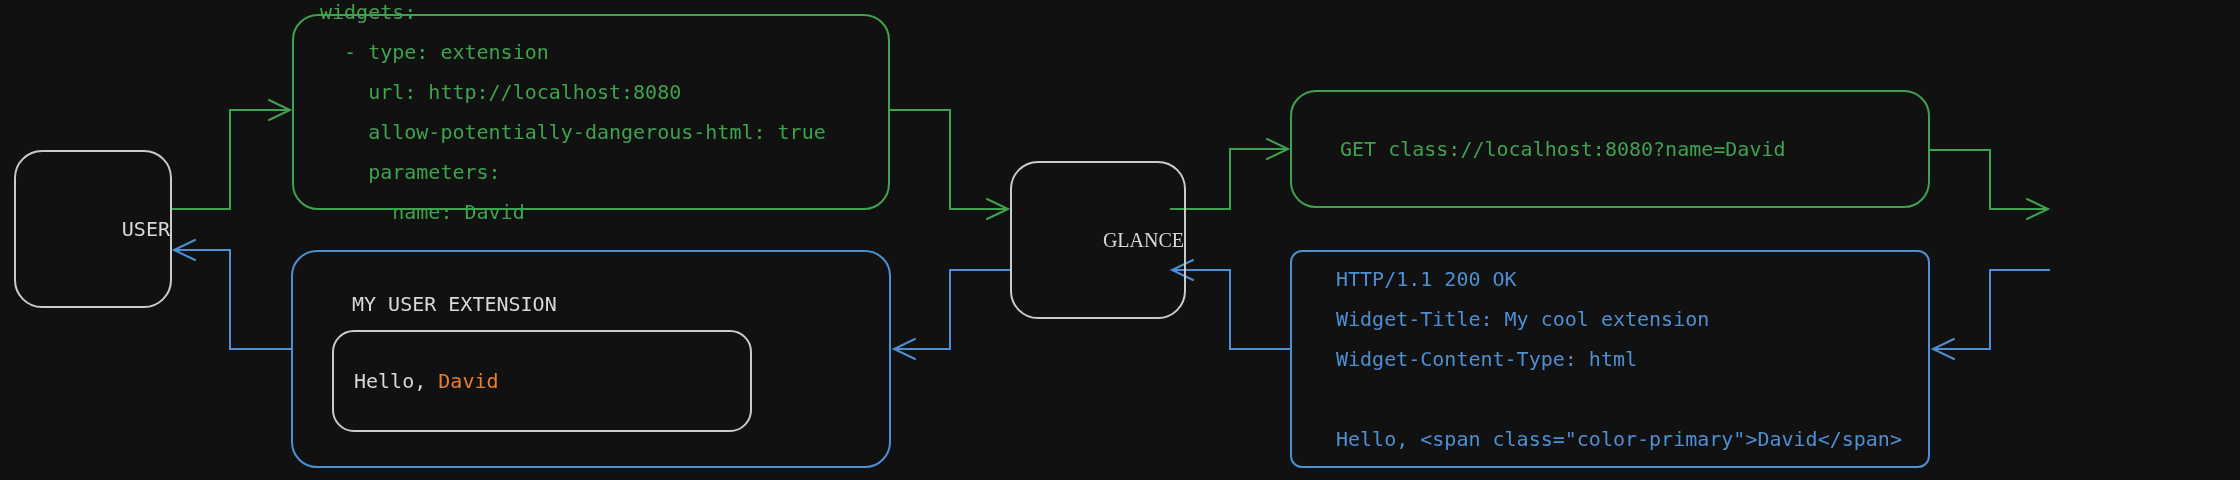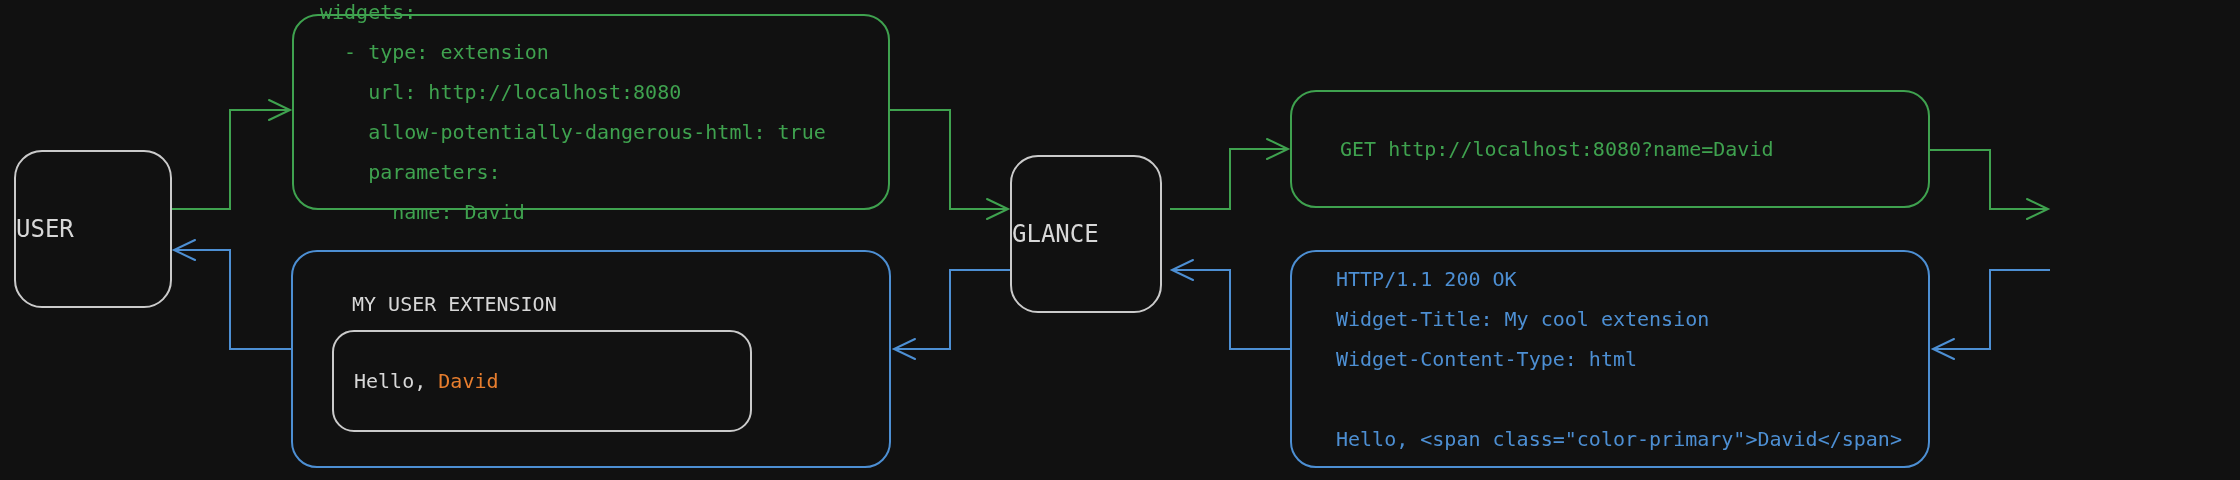--- a/index.html
+++ b/index.html
@@ -23,46 +23,46 @@
   .ln-green{stroke:var(--request-green);}
   .ln-blue{stroke:var(--response-blue);}
   .mk{fill:none;stroke-width:2px;stroke-linecap:round;}
   .mk-green{stroke:var(--request-green);}
   .mk-blue{stroke:var(--response-blue);}
 
   .node{
     position:absolute;
     border:2px solid var(--neutral-gray);
     border-radius:28px;
-    display:flex;align-items:center;justify-content:flex-start;
+    display:flex;align-items:center;justify-content:flex-end;
     color:var(--text-gray);
-    font-size:24px;
+    font-size:20px;
     box-sizing:border-box;
   }
   #node-user{left:14px;top:150px;width:158px;height:158px;}
-  #node-glance{left:1010px;top:155px;width:152px;height:158px;}
+  #node-glance{left:1010px;top:161px;width:176px;height:158px;font-family:Liberation Serif, serif;}
   #node-extension{left:2050px;top:148px;width:181px;height:162px;}
 
   .codebox{
     position:absolute;
     border:2px solid;
     border-radius:26px;
     display:flex;align-items:center;
     box-sizing:border-box;
   }
   .codebox pre{
     margin:0;
     font-family:inherit;
     font-size:20px;
     line-height:40px;
     white-space:pre;
   }
   #config-box{left:292px;top:14px;width:598px;height:196px;border-color:var(--request-green);color:var(--request-green);padding-left:26px;}
   #request-box{left:1290px;top:90px;width:640px;height:118px;border-color:var(--request-green);color:var(--request-green);padding-left:48px;}
-  #response-box{left:1290px;top:250px;width:640px;height:218px;border-color:var(--response-blue);color:var(--response-blue);padding-left:44px;}
+  #response-box{left:1290px;top:250px;width:640px;height:218px;border-color:var(--response-blue);color:var(--response-blue);padding-left:44px;border-radius:12px;}
 
   #widget-box{
     position:absolute;
     left:291px;top:250px;width:600px;height:218px;
     border:2px solid var(--response-blue);
     border-radius:26px;
     box-sizing:border-box;
   }
   .widget-title{
     position:absolute;
@@ -121,21 +121,21 @@
   <div class="codebox" id="config-box">
     <pre>widgets:
   - type: extension
     url: http://localhost:8080
     allow-potentially-dangerous-html: true
     parameters:
       name: David</pre>
   </div>
 
   <div class="codebox" id="request-box">
-    <pre>GET http://localhost:8080?name=David</pre>
+    <pre>GET class://localhost:8080?name=David</pre>
   </div>
 
   <div class="codebox" id="response-box">
     <pre>HTTP/1.1 200 OK
 Widget-Title: My cool extension
 Widget-Content-Type: html
 
 Hello, &lt;span class="color-primary"&gt;David&lt;/span&gt;</pre>
   </div>
 

